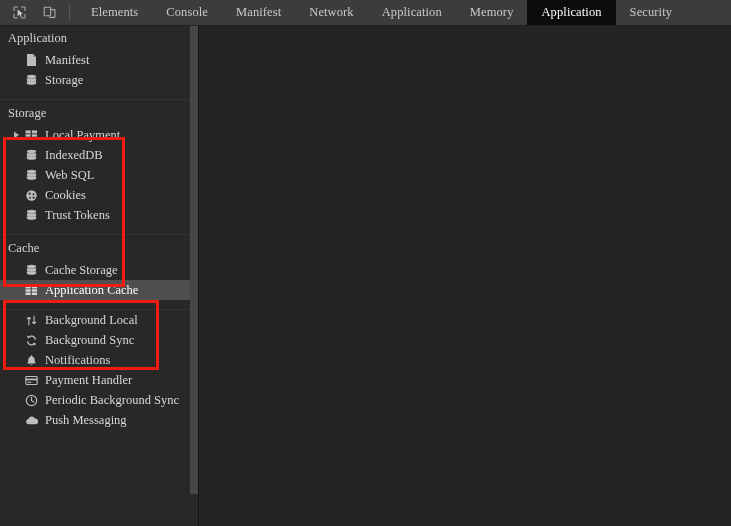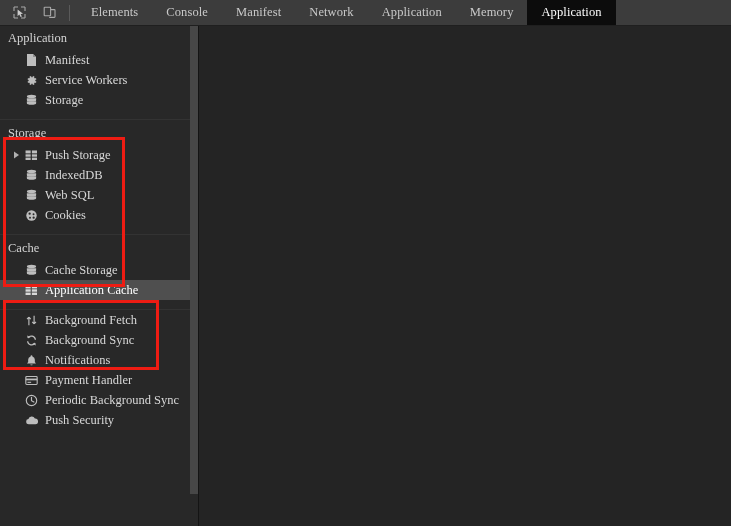--- a/index.html
+++ b/index.html
@@ -212,50 +212,43 @@
         </div>
       <div class="tab">
           <span>Application</span>
         </div>
       <div class="tab">
           <span>Memory</span>
         </div>
       <div class="tab active">
           <span>Application</span>
         </div>
+      <div class="tab">
+          <span>Security</span>
+        </div>
       <div class="tab"></div>
     </div>
   </div>
 
   <div id="main-panel"></div>
   <div id="panel-divider"></div>
 
   <div id="sidebar">
 
     <div>
       <div class="section-head">Application</div>
       <div class="tree-item">
         <span class="twisty empty"></span>
         <span class="ico">
           <svg width="13" height="14" viewBox="0 0 13 14">
             <path d="M2 1 h6 l3 3 v9 h-9 Z" fill="#bdbdbd"></path>
             <path d="M8 1 v3 h3" fill="#8f8f8f"></path>
           </svg>
         </span>
         <span class="lbl">Manifest</span>
-      </div>
-      <div class="tree-item">
-        <span class="twisty empty"></span>
-        <span class="ico">
-          <svg width="13" height="13" viewBox="0 0 16 16">
-            <path fill="#bdbdbd" d="M8 5.1a2.9 2.9 0 1 0 0 5.8 2.9 2.9 0 0 0 0-5.8zm0 4.3a1.4 1.4 0 1 1 0-2.8 1.4 1.4 0 0 1 0 2.8z"></path>
-            <path fill="#bdbdbd" d="M14 9.1l-1.3-.4a4.8 4.8 0 0 0 0-1.4l1.3-.4-.5-1.9-1.3.4a4.9 4.9 0 0 0-1-1l.4-1.3-1.9-.5-.4 1.3a4.8 4.8 0 0 0-1.4 0L7.5 2.6l-1.9.5.4 1.3a4.9 4.9 0 0 0-1 1l-1.3-.4-.5 1.9 1.3.4a4.8 4.8 0 0 0 0 1.4l-1.3.4.5 1.9 1.3-.4a4.9 4.9 0 0 0 1 1l-.4 1.3 1.9.5.4-1.3a4.8 4.8 0 0 0 1.4 0l.4 1.3 1.9-.5-.4-1.3a4.9 4.9 0 0 0 1-1l1.3.4.5-1.9z"></path>
-          </svg>
-        </span>
-        <span class="lbl">Service Workers</span>
       </div>
       <div class="tree-item">
         <span class="twisty empty"></span>
         <span class="ico">
           <svg width="13" height="13" viewBox="0 0 14 14">
             <ellipse cx="7" cy="2.6" rx="5" ry="1.7" fill="#bdbdbd"></ellipse>
             <rect x="2" y="4.6" width="10" height="1.9" fill="#bdbdbd"></rect>
             <ellipse cx="7" cy="6.6" rx="5" ry="1.6" fill="#bdbdbd"></ellipse>
             <rect x="2" y="7.9" width="10" height="1.9" fill="#bdbdbd"></rect>
             <ellipse cx="7" cy="10" rx="5" ry="1.6" fill="#bdbdbd"></ellipse>
@@ -277,21 +270,21 @@
         <span class="ico">
           <svg width="13" height="11" viewBox="0 0 14 12">
             <rect x="0.5" y="0.5" width="5.6" height="3.2" fill="#bdbdbd"></rect>
             <rect x="7.4" y="0.5" width="5.6" height="3.2" fill="#bdbdbd"></rect>
             <rect x="0.5" y="4.7" width="5.6" height="2.6" fill="#bdbdbd"></rect>
             <rect x="7.4" y="4.7" width="5.6" height="2.6" fill="#bdbdbd"></rect>
             <rect x="0.5" y="8.3" width="5.6" height="2.6" fill="#bdbdbd"></rect>
             <rect x="7.4" y="8.3" width="5.6" height="2.6" fill="#bdbdbd"></rect>
           </svg>
         </span>
-        <span class="lbl">Push Storage</span>
+        <span class="lbl">Local Payment</span>
       </div>
       <div class="tree-item">
         <span class="twisty empty"></span>
         <span class="ico">
           <svg width="13" height="13" viewBox="0 0 14 14">
             <ellipse cx="7" cy="2.6" rx="5" ry="1.7" fill="#bdbdbd"></ellipse>
             <rect x="2" y="4.6" width="10" height="1.9" fill="#bdbdbd"></rect>
             <ellipse cx="7" cy="6.6" rx="5" ry="1.6" fill="#bdbdbd"></ellipse>
             <rect x="2" y="7.9" width="10" height="1.9" fill="#bdbdbd"></rect>
             <ellipse cx="7" cy="10" rx="5" ry="1.6" fill="#bdbdbd"></ellipse>
@@ -317,20 +310,33 @@
         <span class="ico">
           <svg width="13" height="13" viewBox="0 0 14 14">
             <circle cx="7" cy="7" r="5.6" fill="#bdbdbd"></circle>
             <circle cx="5" cy="5" r="1.25" fill="#282828"></circle>
             <circle cx="9.2" cy="5.6" r="1.05" fill="#282828"></circle>
             <circle cx="5.4" cy="9.4" r="1.05" fill="#282828"></circle>
             <circle cx="9.3" cy="9.3" r="1.2" fill="#282828"></circle>
           </svg>
         </span>
         <span class="lbl">Cookies</span>
+      </div>
+      <div class="tree-item">
+        <span class="twisty empty"></span>
+        <span class="ico">
+          <svg width="13" height="13" viewBox="0 0 14 14">
+            <ellipse cx="7" cy="2.6" rx="5" ry="1.7" fill="#bdbdbd"></ellipse>
+            <rect x="2" y="4.6" width="10" height="1.9" fill="#bdbdbd"></rect>
+            <ellipse cx="7" cy="6.6" rx="5" ry="1.6" fill="#bdbdbd"></ellipse>
+            <rect x="2" y="7.9" width="10" height="1.9" fill="#bdbdbd"></rect>
+            <ellipse cx="7" cy="10" rx="5" ry="1.6" fill="#bdbdbd"></ellipse>
+          </svg>
+        </span>
+        <span class="lbl">Trust Tokens</span>
       </div>
       <div class="section-rule" style="margin-top:9px"></div>
     </div>
 
     <div>
       <div class="section-head" style="padding-top:6px">Cache</div>
       <div class="tree-item">
         <span class="twisty empty"></span>
         <span class="ico">
           <svg width="13" height="13" viewBox="0 0 14 14">
@@ -362,21 +368,21 @@
 
     <div>
       <div class="tree-item">
         <span class="twisty empty"></span>
         <span class="ico">
           <svg width="13" height="13" viewBox="0 0 14 14">
             <path d="M4.2 12.2 V3.4 M4.2 3.4 L2.2 5.6 M4.2 3.4 L6.2 5.6" stroke="#bdbdbd" stroke-width="1.25" fill="none"></path>
             <path d="M9.8 1.8 V10.6 M9.8 10.6 L7.8 8.4 M9.8 10.6 L11.8 8.4" stroke="#bdbdbd" stroke-width="1.25" fill="none"></path>
           </svg>
         </span>
-        <span class="lbl">Background Fetch</span>
+        <span class="lbl">Background Local</span>
       </div>
       <div class="tree-item">
         <span class="twisty empty"></span>
         <span class="ico">
           <svg width="13" height="13" viewBox="0 0 14 14">
             <path d="M11.2 6.2 A4.5 4.5 0 0 0 3.1 4.1" stroke="#bdbdbd" stroke-width="1.35" fill="none"></path>
             <path d="M2.8 7.8 A4.5 4.5 0 0 0 10.9 9.9" stroke="#bdbdbd" stroke-width="1.35" fill="none"></path>
             <path d="M2.2 1.6 L3.2 4.6 L6.0 3.4 Z" fill="#bdbdbd"></path>
             <path d="M11.8 12.4 L10.8 9.4 L8.0 10.6 Z" fill="#bdbdbd"></path>
           </svg>
@@ -414,21 +420,21 @@
         </span>
         <span class="lbl">Periodic Background Sync</span>
       </div>
       <div class="tree-item">
         <span class="twisty empty"></span>
         <span class="ico">
           <svg width="14" height="11" viewBox="0 0 15 11">
             <path d="M4 9.6 a2.8 2.8 0 0 1 -.35 -5.58 A3.7 3.7 0 0 1 10.6 3.4 a2.95 2.95 0 0 1 .5 6.2 z" fill="#bdbdbd"></path>
           </svg>
         </span>
-        <span class="lbl">Push Security</span>
+        <span class="lbl">Push Messaging</span>
       </div>
     </div>
 
   </div>
 
   <div id="sidebar-scroll">
     <div id="sidebar-thumb"></div>
   </div>
 
   <div class="redbox" id="redbox-storage"></div>

